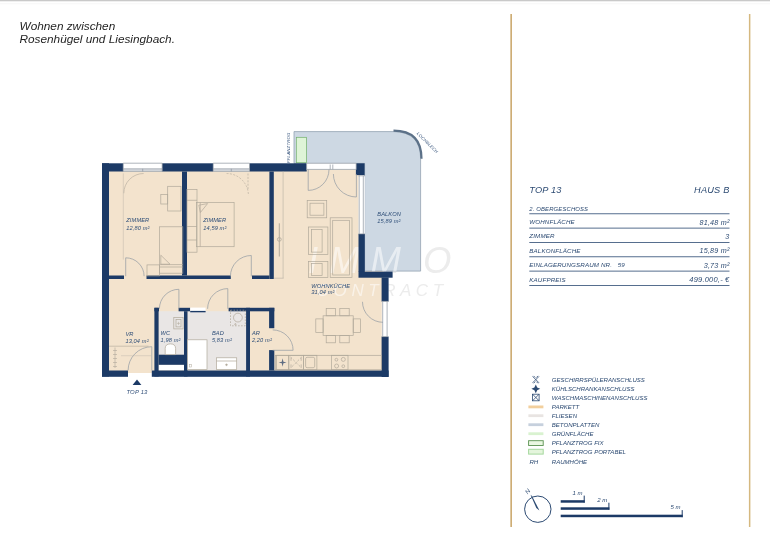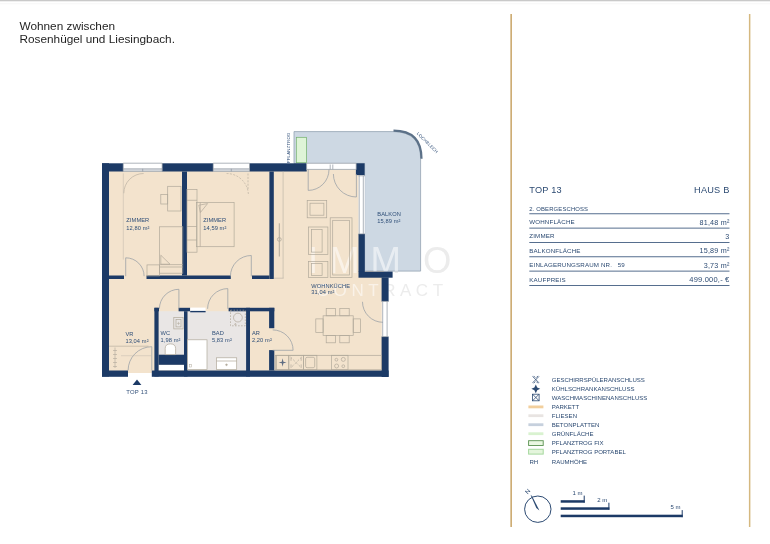--- a/index.html
+++ b/index.html
@@ -1,17 +1,17 @@
 <!DOCTYPE html>
 <html><head>
 <meta charset="utf-8">
 <style>
   html,body{margin:0;padding:0;}
   body{width:770px;height:544px;background:#ffffff;font-family:"Liberation Sans",sans-serif;overflow:hidden;}
-  .page{position:relative;width:770px;height:544px;}
+  .page{position:relative;width:770px;height:544px;font-style:italic;}
   svg{position:absolute;left:0;top:0;}
   text{font-family:"Liberation Sans",sans-serif;}
 </style>
 </head>
 <body>
 <div class="page">
 <svg width="770" height="544" viewBox="0 0 770 544">
 <defs>
 <clipPath id="plancl">
 <rect x="102" y="163" width="286.6" height="214"></rect>

